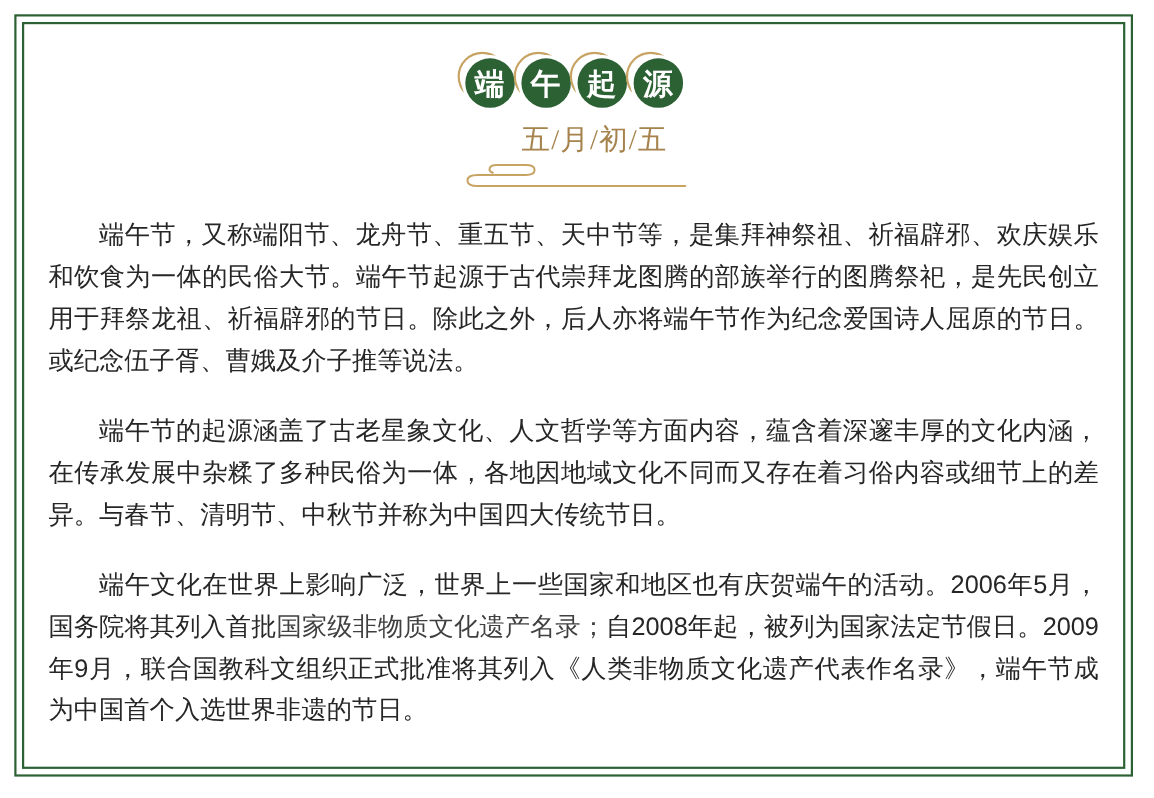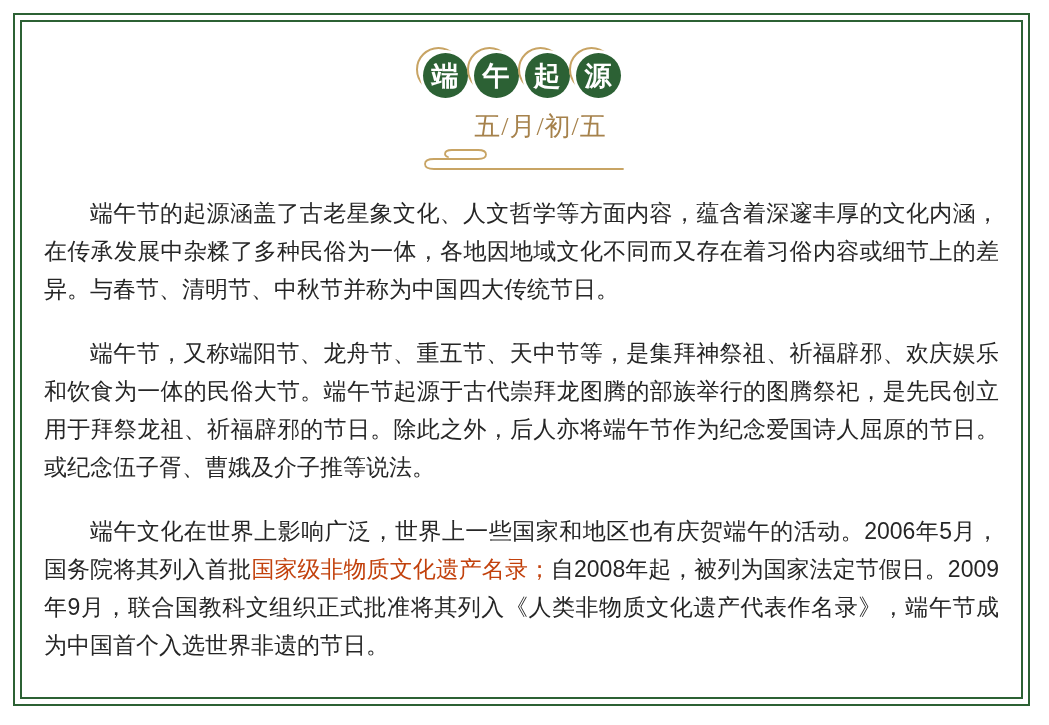--- a/index.html
+++ b/index.html
@@ -54,21 +54,21 @@
   }
   .divider { margin-top: 3px; }
   .article {
     padding: 21px 22px 0 22px;
     font-size: 23px;
     line-height: 38px;
     color: #262626;
     text-align: justify;
   }
   .article p { margin: 0 0 26px 0; text-indent: 2em; }
-  .highlight { color: #c2410c; margin-top: 40px; }
+  .highlight { color: #404040; margin-top: 40px; }
 </style>
 </head>
 <body>
 
 <div class="frame-outer">
   <div class="frame-inner">
 
     <header class="header">
       <div class="badges">
         <div class="badge">
@@ -90,19 +90,19 @@
       </div>
 
       <div class="lunar-date">五/月/初/五</div>
 
       <svg class="divider" width="206" height="26" viewBox="0 0 206 26">
         <path d="M 204 22 L 15 22 Q 6 22 6 17 Q 6 12 15 12 L 59 12 Q 67 12 67 7.5 Q 67 3 59 3 L 33 3 Q 26 3 26 7 Q 26 9 29 10" fill="none" stroke="#c8a464" stroke-width="1.8" stroke-linecap="round"></path>
       </svg>
     </header>
 
     <main class="article">
+      <p>端午节，又称端阳节、龙舟节、重五节、天中节等，是集拜神祭祖、祈福辟邪、欢庆娱乐和饮食为一体的民俗大节。端午节起源于古代崇拜龙图腾的部族举行的图腾祭祀，是先民创立用于拜祭龙祖、祈福辟邪的节日。除此之外，后人亦将端午节作为纪念爱国诗人屈原的节日。或纪念伍子胥、曹娥及介子推等说法。</p>
       <p>端午节的起源涵盖了古老星象文化、人文哲学等方面内容，蕴含着深邃丰厚的文化内涵，在传承发展中杂糅了多种民俗为一体，各地因地域文化不同而又存在着习俗内容或细节上的差异。与春节、清明节、中秋节并称为中国四大传统节日。</p>
-      <p>端午节，又称端阳节、龙舟节、重五节、天中节等，是集拜神祭祖、祈福辟邪、欢庆娱乐和饮食为一体的民俗大节。端午节起源于古代崇拜龙图腾的部族举行的图腾祭祀，是先民创立用于拜祭龙祖、祈福辟邪的节日。除此之外，后人亦将端午节作为纪念爱国诗人屈原的节日。或纪念伍子胥、曹娥及介子推等说法。</p>
       <p><span>端午文化在世界上影响广泛，世界上一些国家和地区也有庆贺端午的活动。2006年5月，国务院将其列入首批</span><span class="highlight">国家级非物质文化遗产名录；</span><span>自2008年起，被列为国家法定节假日。2009年9月，联合国教科文组织正式批准将其列入《人类非物质文化遗产代表作名录》，端午节成为中国首个入选世界非遗的节日。</span></p>
     </main>
 
   </div>
 </div>
 
 </body></html>

